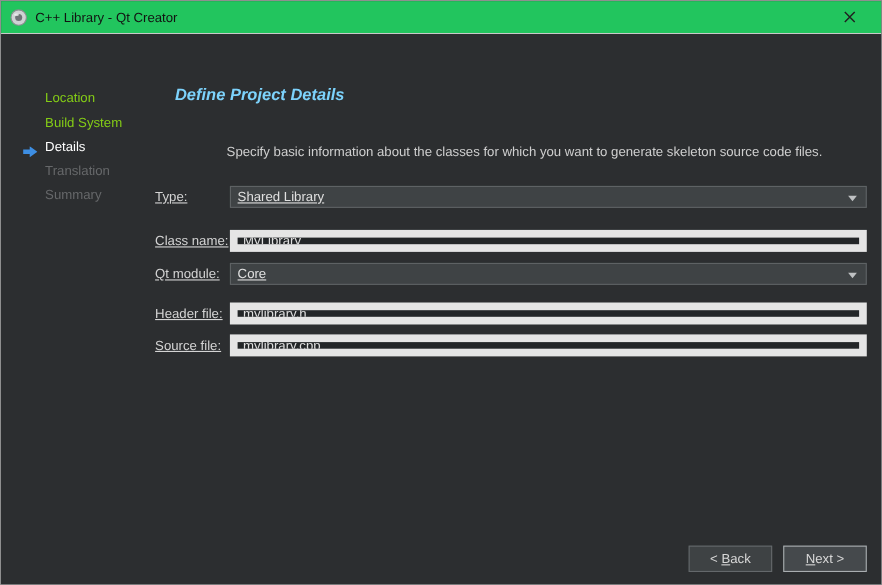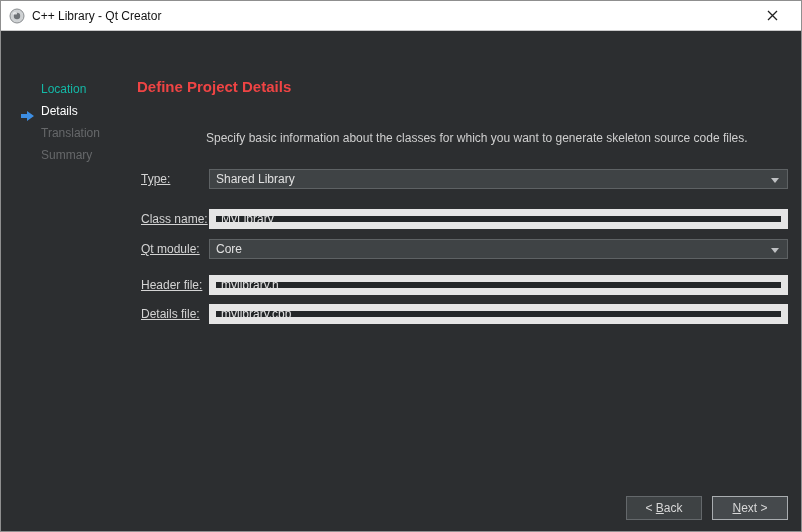--- a/index.html
+++ b/index.html
@@ -9,69 +9,69 @@
     width: 802px; height: 532px;
   }
   .window {
     width: 802px; height: 532px;
     border: 1px solid #8f8f8f;
     display: flex; flex-direction: column;
     background: #2c2e30;
   }
   
   .titlebar {
-    height: 30px; background: #ffffff;
+    height: 30px; background: #22c55e;
     border-bottom: 1px solid #c9c9c9;
     display: flex; align-items: center;
     padding: 0 12px 0 8px; flex: 0 0 auto;
   }
   .titlebar .app-icon { width: 16px; height: 16px; display: inline-flex; }
   .titlebar .title { font-size: 12px; color: #121212; margin-left: 7px; }
   .close-btn {
     margin-left: auto; width: 34px; height: 100%;
     display: flex; align-items: center; justify-content: center;
     cursor: default;
   }
   
   .body {
     position: relative; flex: 1;
     background: #2c2e30; color: #d4d4d4; font-size: 12px;
   }
   
   .sidebar { position: absolute; left: 20px; top: 47px; width: 118px; }
   .step { position: relative; height: 22px; line-height: 22px; padding-left: 20px; white-space: nowrap; }
-  .step.done    { color: #14b8a6; }
+  .step.done    { color: #84cc16; }
   .step.current { color: #ffffff; }
   .step.disabled{ color: #66686a; }
   .step .arrow { position: absolute; left: 0; top: 6px; width: 13px; height: 10px; }
   
   .heading {
-    position: absolute; left: 136px; top: 47px;
-    font-size: 15px; font-weight: bold; color: #ef4444;
+    position: absolute; left: 158px; top: 47px;
+    font-size: 15px; font-weight: bold; color: #7dd3fc; font-style: italic;
   }
   .description { position: absolute; left: 205px; top: 100px; color: #cfcfcf; }
   
   .form { position: absolute; left: 140px; top: 138px; width: 647px; }
   .row { display: flex; align-items: center; height: 20px; }
   .row .flabel { width: 68px; flex: 0 0 auto; color: #d4d4d4; text-decoration: underline; }
   .gap20 { margin-bottom: 20px; }
   .gap10 { margin-bottom: 10px; }
   .gap26 { margin-bottom: 16px; align-items: center; }
   .gap9  { margin-bottom: 9px; }
   .text-input {
     flex: 1; height: 20px;
     background: #232628; border: 7px solid #e5e5e5;
     color: #e0e0e0; font-family: "Liberation Sans", sans-serif;
     font-size: 12px; padding: 0 5px; outline: none;
   }
   .combo {
     flex: 1; height: 20px; position: relative;
     background: #3f4345; border: 1px solid #5e6264;
     display: flex; align-items: center;
-    padding: 0 22px 0 6px; color: #e0e0e0; cursor: default;
+    padding: 0 22px 0 6px; color: #e0e0e0; cursor: default; text-decoration: underline;
   }
   .combo .caret {
     position: absolute; right: 8px; top: 8px;
     width: 0; height: 0;
     border-left: 4px solid transparent;
     border-right: 4px solid transparent;
     border-top: 5px solid #bfc1c3;
   }
   
   .footer { position: absolute; right: 13px; bottom: 11px; display: flex; gap: 10px; }
@@ -104,20 +104,23 @@
         <path d="M1 1 L10 10 M10 1 L1 10" stroke="#202020" stroke-width="1.3"></path>
       </svg>
     </span>
   </div>
 
   <div class="body">
 
     <div class="sidebar">
       <div class="step done">
         <span>Location</span>
+      </div>
+      <div class="step done">
+        <span>Build System</span>
       </div>
       <div class="step current">
         <span class="arrow">
           <svg width="13" height="10" viewBox="0 0 13 10">
             <path d="M0 3 H6 V0 L13 5 L6 10 V7 H0 Z" fill="#3d8ee3"></path>
           </svg>
         </span>
         <span>Details</span>
       </div>
       <div class="step disabled">
@@ -153,21 +156,21 @@
           <span class="caret"></span>
         </div>
       </div>
 
       <div class="row gap9">
         <span class="flabel">Header file:</span>
         <input type="text" class="text-input" value="mylibrary.h" style="">
       </div>
 
       <div class="row">
-        <span class="flabel">Details file:</span>
+        <span class="flabel">Source file:</span>
         <input type="text" class="text-input" value="mylibrary.cpp" style="">
       </div>
 
     </div>
 
     <div class="footer">
       <div class="btn"><span>&lt; </span><u>B</u><span>ack</span></div>
       <div class="btn default"><span></span><u>N</u><span>ext &gt;</span></div>
     </div>
 

